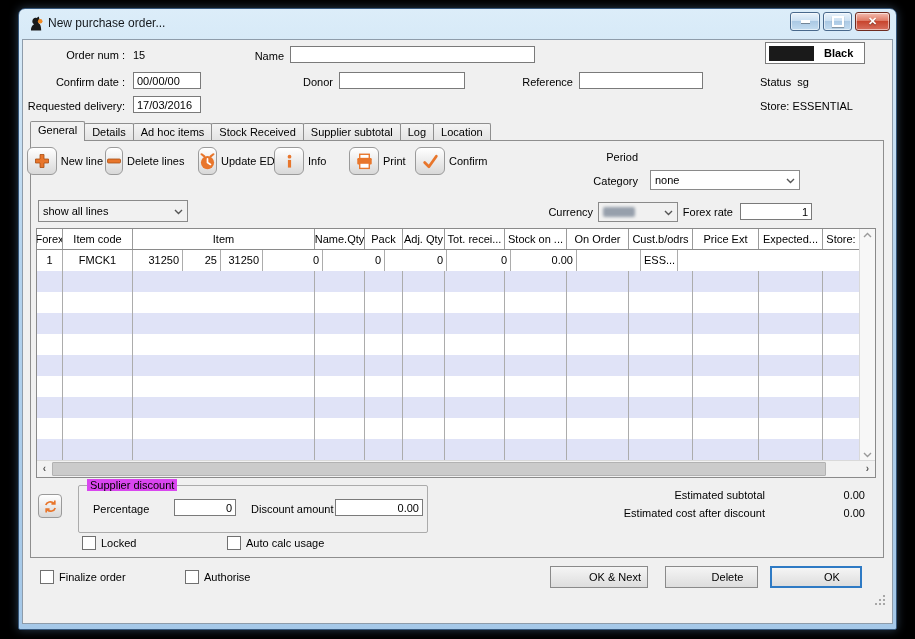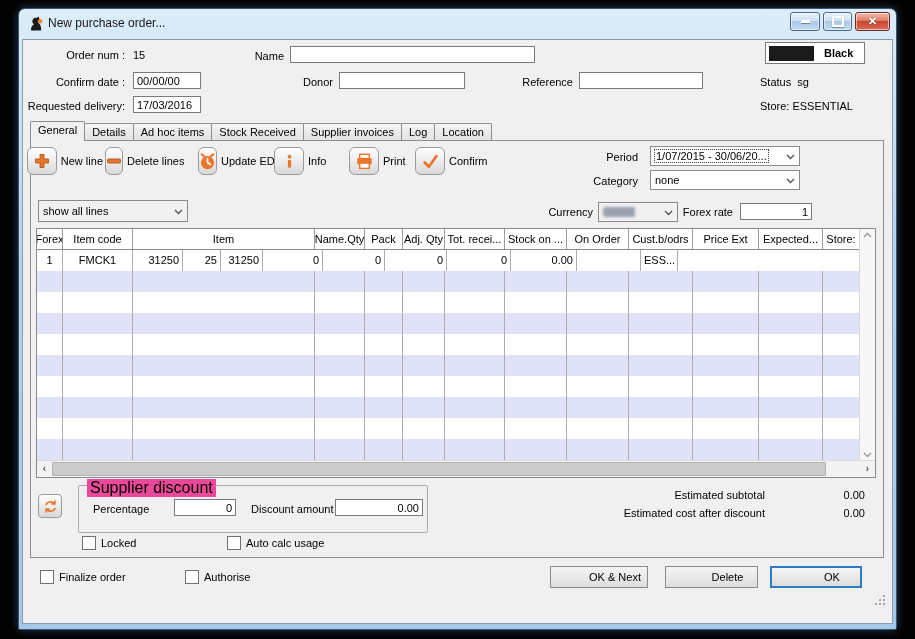--- a/index.html
+++ b/index.html
@@ -105,21 +105,21 @@
   }
   .vsb svg { margin:3px 0; }
   .hsb {
     position:relative; height:16px; border-top:1px solid #D9D9D9; background:#F2F2F2;
     display:flex; align-items:center;
   }
   .hsb .arrow { width:15px; text-align:center; font-size:10px; color:#555; font-weight:bold; line-height:16px; }
   .hsb .thumb { height:12px; background:#CBCBCB; border:1px solid #B2B2B2; border-radius:1px; flex:0 0 772px; margin-right:2px; }
   
   .group { position:absolute; border:1px solid #ABABAB; border-radius:2px; box-sizing:border-box; }
-  .group > .legend { position:absolute; top:-7px; left:8px; background:#ec4899; padding:0 3px; font-size:16px; }
+  .group > .legend { position:absolute; top:-7px; left:8px; background:#d946ef; padding:0 3px; font-size:11px; }
   .smallbtn {
     position:absolute; width:24px; height:24px; border:1px solid #9A9A9A; border-radius:4px; box-sizing:border-box;
     background:linear-gradient(#FFFFFF,#D8D8D8); display:flex; align-items:center; justify-content:center;
   }
   .swatch {
     position:absolute; left:747px; top:34px; width:100px; height:22px; box-sizing:border-box;
     background:#fff; border:1px solid #7A7A7A; display:flex; align-items:center;
   }
   .swatch .chip { width:45px; height:15px; margin-left:3px; }
   .swatch .sl { font-size:11px; font-weight:bold; margin-left:10px; }
@@ -177,21 +177,21 @@
   </div>
   <div class="lbl" style="left:742px;top:91px;">
     <span>Store:</span>&nbsp;<span>ESSENTIAL</span>
   </div>
 
   <div class="tabs" id="tabs">
       <div class="tab active">General</div>
       <div class="tab">Details</div>
       <div class="tab">Ad hoc items</div>
       <div class="tab">Stock Received</div>
-      <div class="tab">Supplier invoices</div>
+      <div class="tab">Supplier subtotal</div>
       <div class="tab">Log</div>
       <div class="tab">Location</div>
     </div>
   <div class="tabpage"></div>
 
   <div id="toolbar">
       <div class="tbitem" style="left: 9px;">
         <span class="tbico">
           <svg width="16" height="16" viewBox="0 0 16 16">
             <path d="M6 1.5h4V6h4.5v4H10v4.5H6V10H1.5V6H6z" fill="#E8762C" stroke="#A84E12" stroke-width="0.8"></path>
@@ -240,26 +240,20 @@
         <span class="tbico">
           <svg width="17" height="17" viewBox="0 0 16 16">
             <path d="M2.5 9 L6.5 13 L13.5 3" stroke="#E8762C" stroke-width="2.6" fill="none" stroke-linecap="round" stroke-linejoin="round"></path>
           </svg>
         </span>
         <span class="tblabel">Confirm</span>
       </div>
     </div>
 
   <div class="lbl r" style="left:560px;top:142px;width:60px;z-index:2;">Period</div>
-  <div class="combo" style="left:632px;top:138px;width:150px;z-index:2;">
-    <span class="focus-dotted">1/07/2015 - 30/06/20...</span>
-    <svg class="chev" width="9" height="6">
-        <path d="M1 1 L4.5 4.5 L8 1" stroke="#555" fill="none" stroke-width="1.4"></path>
-      </svg>
-  </div>
   <div class="lbl r" style="left:540px;top:166px;width:80px;z-index:2;">Category</div>
   <div class="combo gray" style="left:20px;top:192px;width:150px;height:22px;z-index:2;">
     <span>show all lines</span>
     <svg class="chev" style="top:8px;" width="9" height="6">
         <path d="M1 1 L4.5 4.5 L8 1" stroke="#555" fill="none" stroke-width="1.4"></path>
       </svg>
   </div>
 
   <div class="combo" style="left:632px;top:162px;width:150px;z-index:2;">
     <span>none</span>

